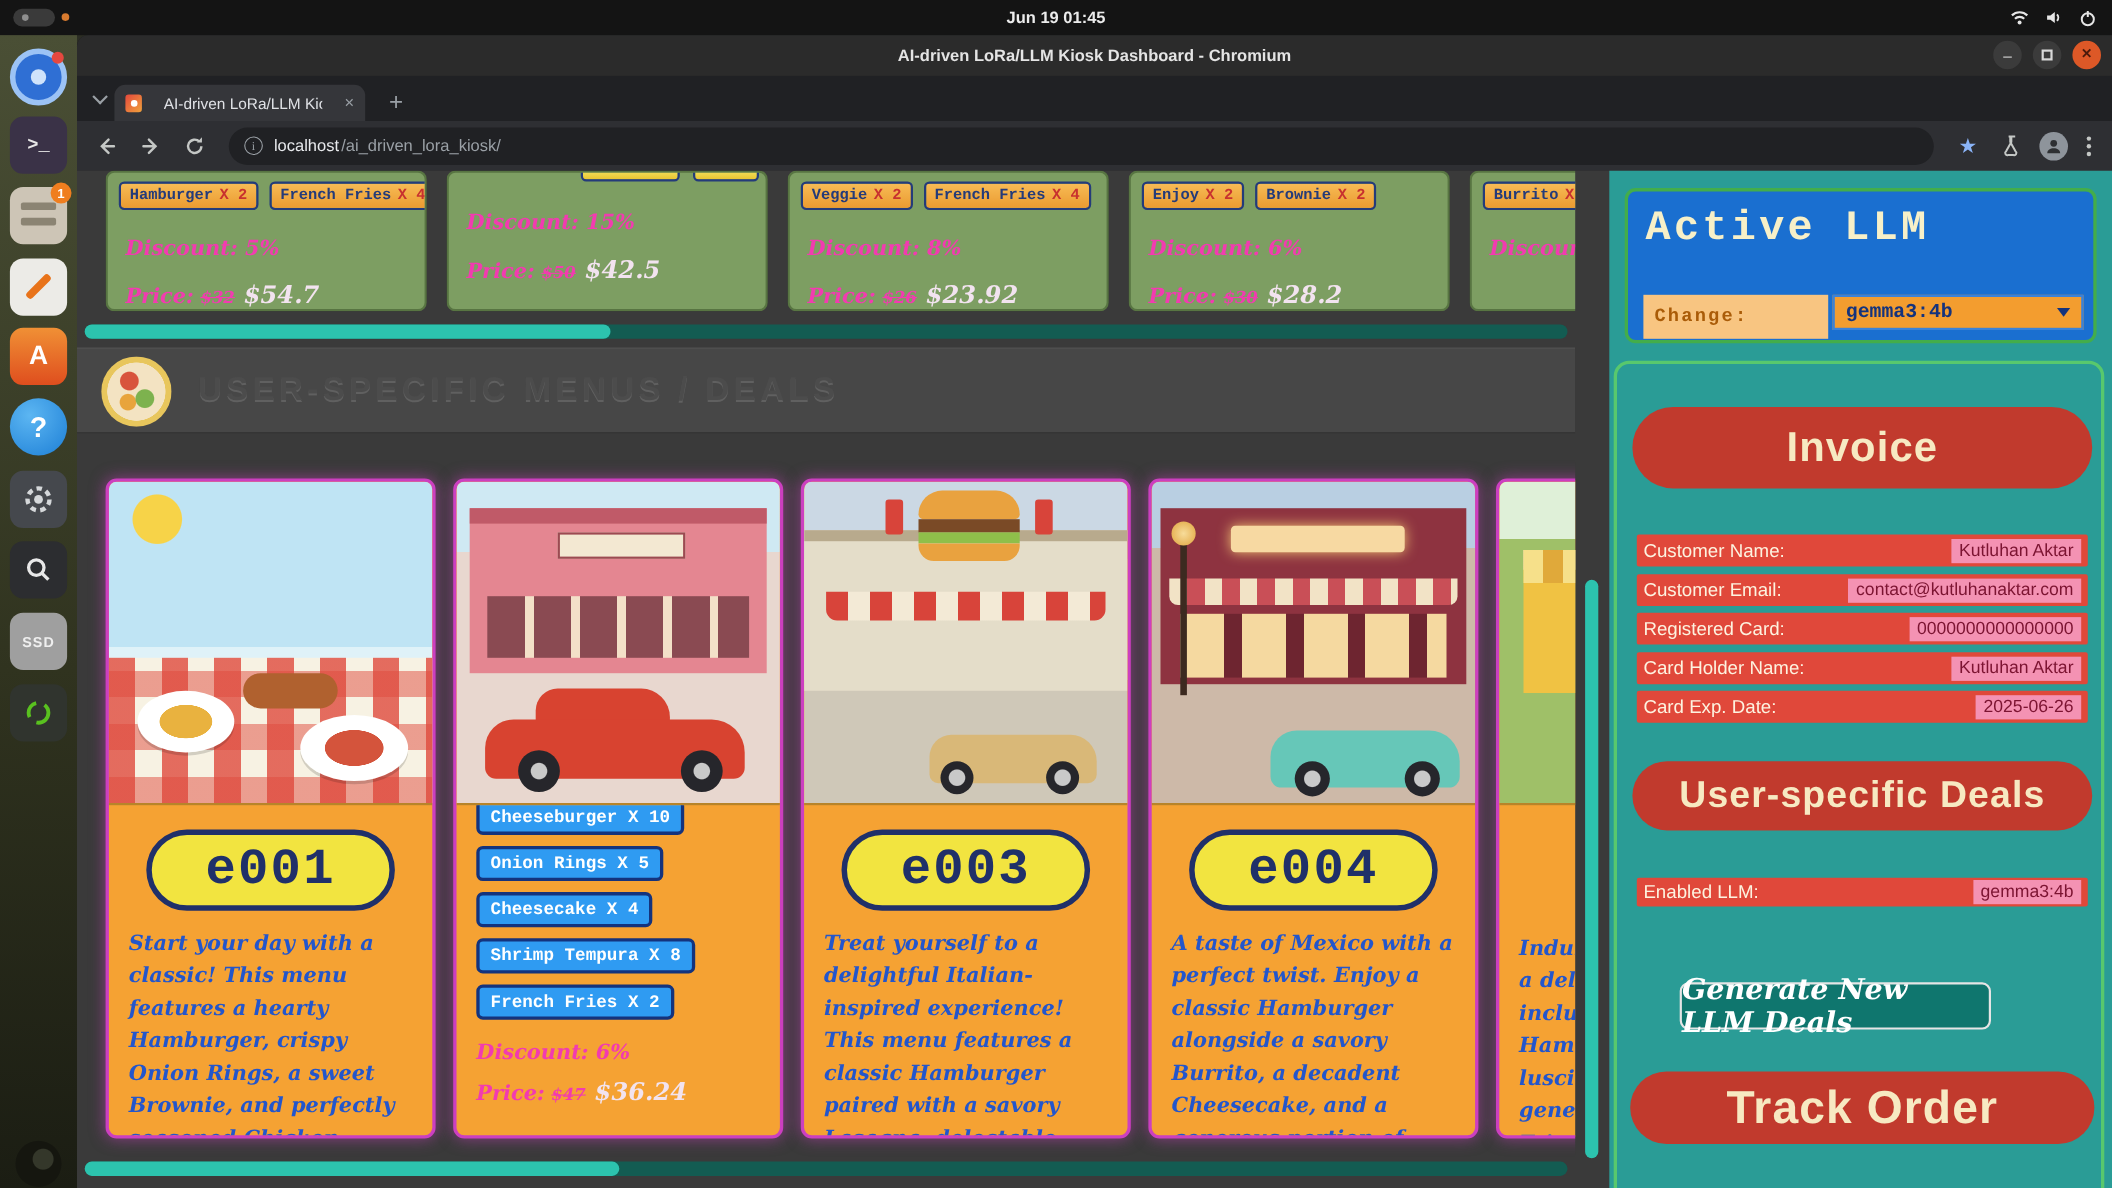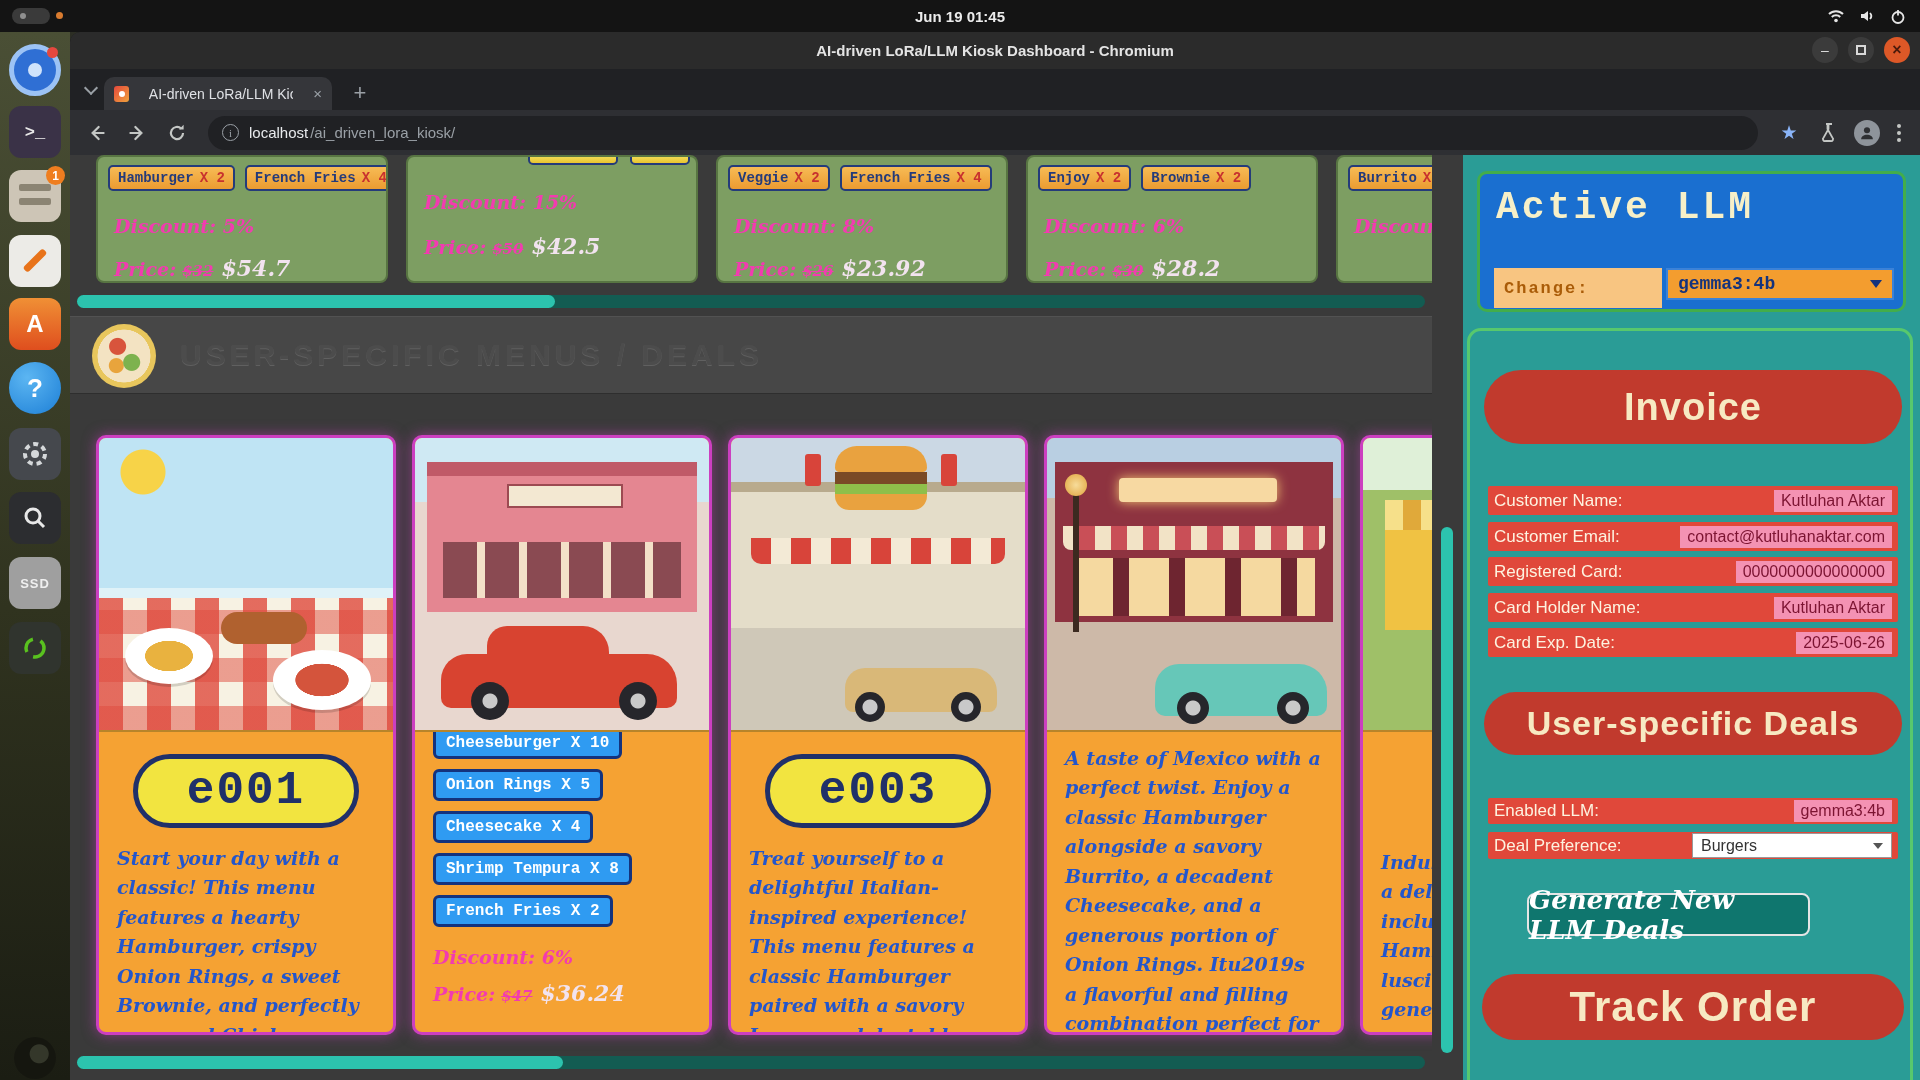--- a/index.html
+++ b/index.html
@@ -486,20 +486,21 @@
             <i class="sh sign"></i>
             <i class="sh awn"></i>
             <i class="sh wins"></i>
             <i class="sh lamp"></i>
             <i class="sh glow"></i>
             <i class="sh car"></i>
             <i class="sh wh" style="right:32px;bottom:6px;width:32px;height:32px"></i>
             <i class="sh wh" style="right:132px;bottom:6px;width:32px;height:32px"></i>
           </div>
           <div class="dbody">
+            <div class="pill">e004</div>
             <div class="desc">A taste of Mexico with a perfect twist. Enjoy a classic Hamburger alongside a savory Burrito, a decadent Cheesecake, and a generous portion of Onion Rings. Itu2019s a flavorful and filling combination perfect for</div>
           </div>
         </div>
 
         <div class="dcard" style="left:1290px">
           <div class="dimg img5">
             <i class="sh stall"></i>
             <i class="sh stripe"></i>
           </div>
           <div class="dbody pad-top">
@@ -556,27 +557,20 @@
             <span class="lbl">Card Exp. Date:</span>
             <span class="val">2025-06-26</span>
           </div>
 
           <div class="btn-red btn-deals">User-specific Deals</div>
 
           <div class="frow" style="top:467px;height:26px">
             <span class="lbl">Enabled LLM:</span>
             <span class="val">gemma3:4b</span>
           </div>
-          <div class="frow" style="top:501px;height:27px">
-            <span class="lbl">Deal Preference:</span>
-            <span class="selwhite">
-              <span>Burgers</span>
-              <i class="tri"></i>
-            </span>
-          </div>
 
           <div class="btn-gen">Generate New LLM Deals</div>
           <div class="btn-red btn-track">Track Order</div>
         </div>
       </div>
     </div>
   </div>
 </div>
 
 </body></html>

